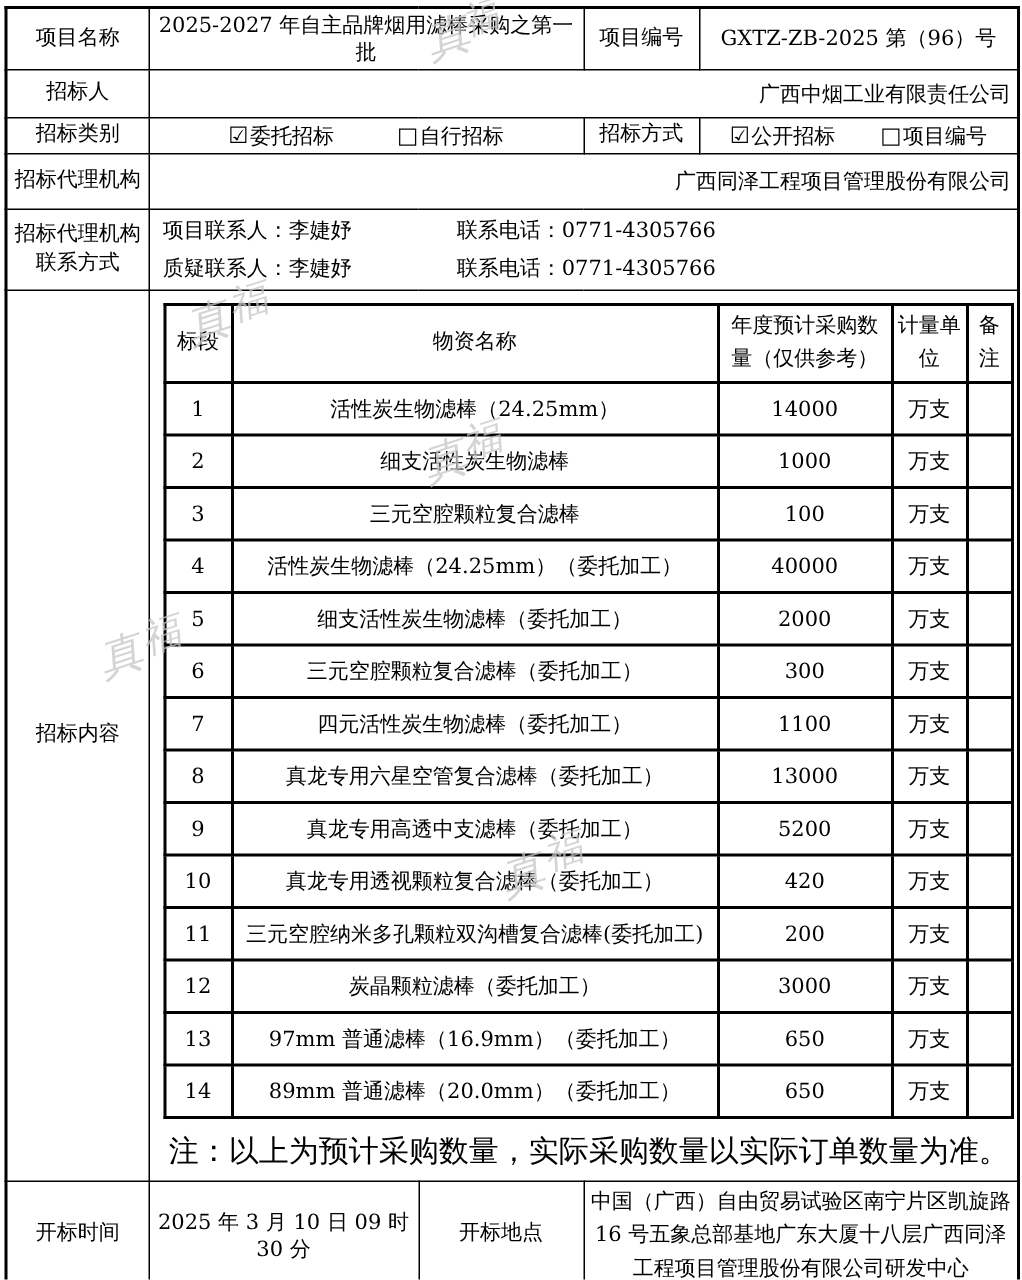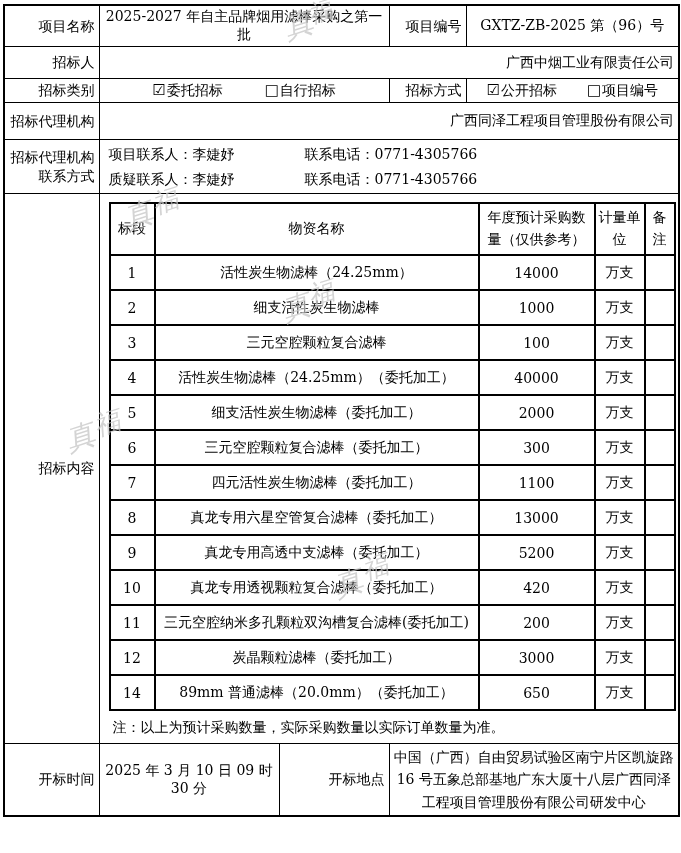--- a/index.html
+++ b/index.html
@@ -7,38 +7,38 @@
     width:681px;height:853px;position:relative;overflow:hidden;
     font-family:"DejaVu Serif","Liberation Serif",serif;color:#000;
   }
   .page{position:absolute;left:3px;top:4px;width:675px;}
   table{border-collapse:collapse;}
   table.outer{width:675px;table-layout:fixed;border:2px solid #000;}
   .outer td{
     border:1px solid #000;font-size:14px;text-align:center;
     vertical-align:middle;padding:2px 4px;overflow:hidden;
   }
-  .outer td.label{text-align:right;line-height:1.35;}
+  .outer td.label{text-align:center;line-height:1.35;font-family:Liberation Mono, monospace;}
   .outer td.left{text-align:right;padding-left:9px;}
   .opts{display:flex;justify-content:center;align-items:flex-start;}
   .opts.wide{gap:42px;}
   .opts.narrow{gap:30px;}
   .opt{white-space:nowrap;}
   .opt .box{font-size:15px;margin-right:1px;}
   .contact-line{display:flex;text-align:left;padding-left:9px;line-height:1.75;}
   .contact-person{width:196px;}
   .content-cell{vertical-align:top !important;padding:0 !important;}
   table.inner{width:565px;table-layout:fixed;margin:8px 0 0 9px;border:2px solid #737373;}
   .inner th,.inner td{
     border:2px solid #000;font-size:14px;font-weight:normal;
     text-align:center;vertical-align:middle;padding:2px 3px;overflow:hidden;
   }
   .inner th{height:46px;line-height:1.55;}
   .inner td{height:29px;}
-  .note-line{font-size:14px;text-align:left;padding:8px 0 6px 13px;}
+  .note-line{font-size:20px;text-align:left;padding:8px 0 6px 13px;}
   .addr{line-height:1.6;text-align:center;padding:3px 6px;}
   .wm{
     position:absolute;color:#c6c6c6;opacity:.75;font-size:29px;
     font-style:italic;transform:rotate(-18deg);pointer-events:none;
     font-family:"DejaVu Serif",serif;z-index:3;
   }
   .wm0{left:284px;top:6px;}   .wm1{left:308px;top:-4px;font-size:24px;}
   .wm2{left:124px;top:196px;} .wm3{left:152px;top:184px;font-size:26px;}
   .wm4{left:282px;top:288px;} .wm5{left:308px;top:276px;font-size:26px;}
   .wm6{left:66px;top:418px;}  .wm7{left:94px;top:406px;font-size:26px;}
@@ -217,20 +217,27 @@
           <td></td>
         </tr>
         <tr>
           <td>12</td>
           <td>炭晶颗粒滤棒（委托加工）</td>
           <td>3000</td>
           <td>万支</td>
           <td></td>
         </tr>
         <tr>
+          <td>13</td>
+          <td>97mm 普通滤棒（16.9mm）（委托加工）</td>
+          <td>650</td>
+          <td>万支</td>
+          <td></td>
+        </tr>
+        <tr>
           <td>14</td>
           <td>89mm 普通滤棒（20.0mm）（委托加工）</td>
           <td>650</td>
           <td>万支</td>
           <td></td>
         </tr>
       </tbody>
             </table>
       <div class="note-line">注：以上为预计采购数量，实际采购数量以实际订单数量为准。</div>
     </td>

